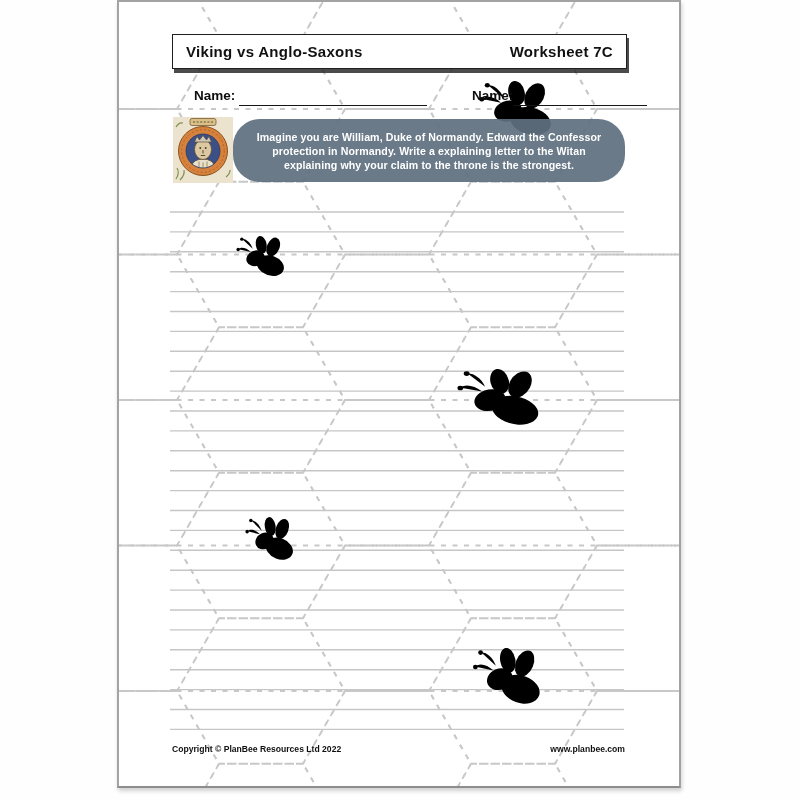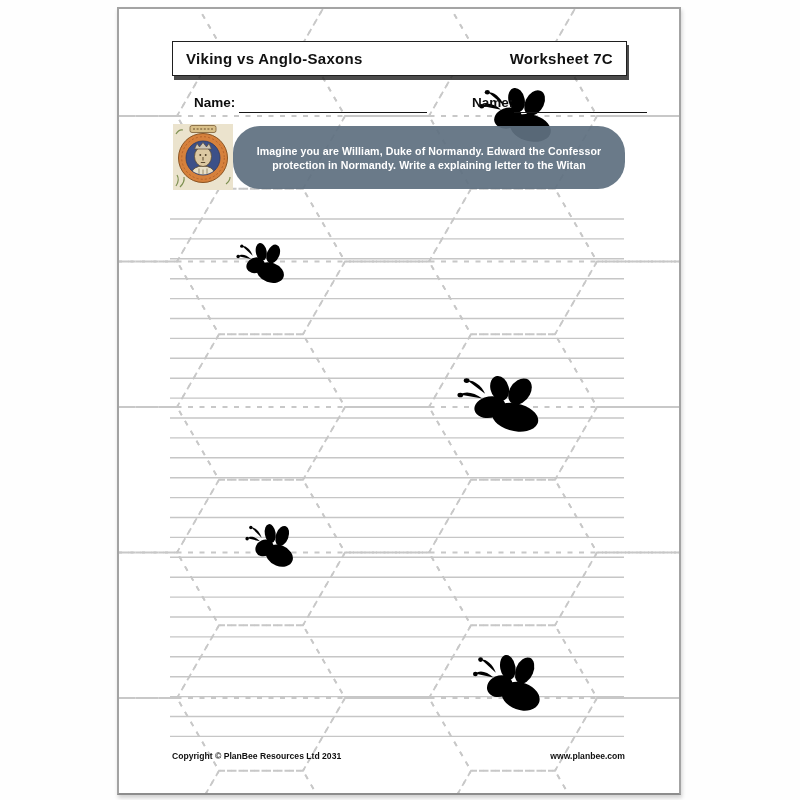--- a/index.html
+++ b/index.html
@@ -1,18 +1,18 @@
 <!DOCTYPE html>
 <html style="--bee-fill: #c3c7c9; --bee-stroke: #a2a8aa; --seal-orange: #d6813c; --seal-blue: #3c5088; --seal-parchment: #ebe3cd; --seal-skin: #dcc9a2;"><head>
 <meta charset="utf-8">
 <style>
   html,body{margin:0;padding:0;background:#fefefe;}
   .stage{position:relative;width:800px;height:800px;background:#fefefe;overflow:hidden;
          font-family:"Liberation Sans",sans-serif;}
-  .sheet{position:absolute;left:117px;top:7px;width:564px;height:788px;box-sizing:border-box;
+  .sheet{position:absolute;left:117px;top:0;width:564px;height:788px;box-sizing:border-box;
          border:2px solid #a3a3a3;border-bottom-color:#8d8d8d;background:#ffffff;overflow:hidden;
          box-shadow:1px 3px 4px rgba(0,0,0,.18);}
   .bg-svg{position:absolute;left:0;top:0;z-index:0;}
   
   .header-bar{position:absolute;left:53px;top:32px;width:455px;height:35px;box-sizing:border-box;
               background:#ffffff;border:1.5px solid #1f1f1f;box-shadow:2px 4px 0 rgba(35,35,35,.82);
               display:flex;align-items:center;justify-content:space-between;z-index:3;
               padding:0 13px;}
   .header-title,.header-num{font-size:15px;font-weight:bold;color:#111;letter-spacing:.3px;white-space:nowrap;}
   
@@ -189,34 +189,35 @@
         <path class="crown" d="M21.5,25 L24,19.5 L26.5,23 L30,18.5 L33.5,23 L36,19.5 L38.5,25 Z"></path>
         <circle class="eye" cx="27.3" cy="31" r="0.95"></circle>
         <circle class="eye" cx="32.7" cy="31" r="0.95"></circle>
         <path class="face" d="M30,33 v3.5 M27.8,38.5 h4.4"></path>
       </g>
     </svg>
 
     <div class="instruction-box" style="background: rgba(95, 112, 128, 0.93);">
       <div class="instr-line">Imagine you are William, Duke of Normandy. Edward the Confessor</div>
       <div class="instr-line">protection in Normandy.  Write a explaining letter to the Witan</div>
+      <div class="instr-line">explaining why your claim to the throne is the strongest.</div>
     </div>
 
     <svg class="bee" style="left:116px;top:231px" width="57" height="46" viewBox="0 0 100 82" preserveAspectRatio="none">
         <use href="#bee-shape" xlink:href="#bee-shape"></use>
       </svg>
     <svg class="bee" style="left:336px;top:363px" width="97" height="64" viewBox="0 0 100 82" preserveAspectRatio="none">
         <use href="#bee-shape" xlink:href="#bee-shape"></use>
       </svg>
     <svg class="bee" style="left:125px;top:512px" width="57" height="49" viewBox="0 0 100 82" preserveAspectRatio="none">
         <use href="#bee-shape" xlink:href="#bee-shape"></use>
       </svg>
     <svg class="bee" style="left:352px;top:642px" width="80" height="64" viewBox="0 0 100 82" preserveAspectRatio="none">
         <use href="#bee-shape" xlink:href="#bee-shape"></use>
       </svg>
 
     <div class="footer-row">
-      <span class="footer-txt">Copyright © PlanBee Resources Ltd 2031</span>
+      <span class="footer-txt">Copyright © PlanBee Resources Ltd 2022</span>
       <span class="footer-txt">www.planbee.com</span>
     </div>
 
   </div>
 </div>
 
 </body></html>

